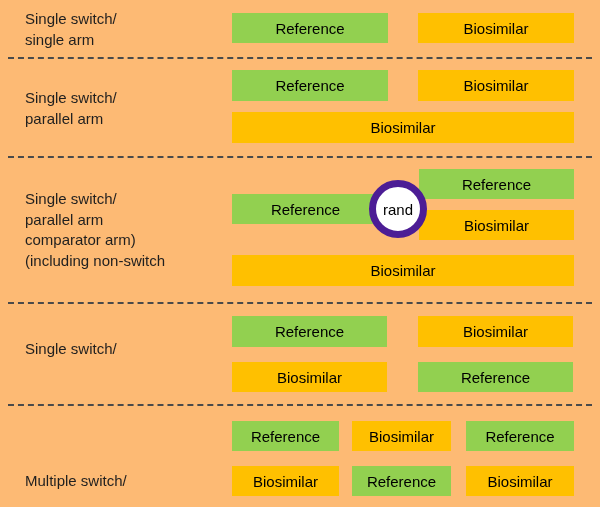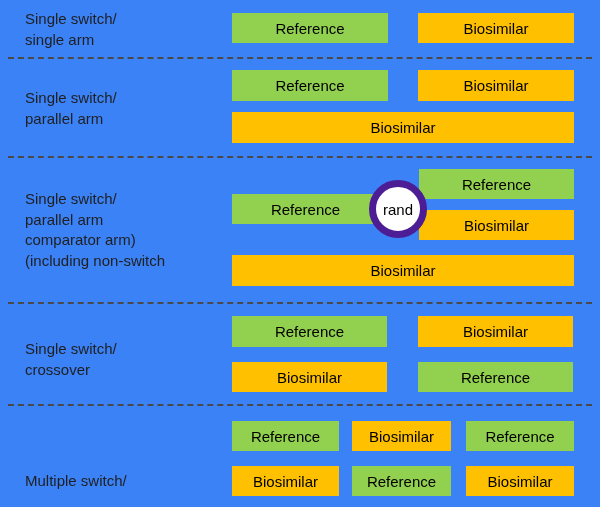--- a/index.html
+++ b/index.html
@@ -1,19 +1,19 @@
 <!DOCTYPE html>
 <html><head>
 <meta charset="utf-8">
 <style>
   html,body{margin:0;padding:0;background:#ffffff;}
   #canvas{
     position:relative;
     width:600px;height:507px;
-    background:#3b82f6;
+    background:#fdba74;
     font-family:"Liberation Sans", sans-serif;
     overflow:hidden;
   }
   .row-label{
     position:absolute;
     left:25px;
     color:#1f1f1f;
     font-size:15px;
     line-height:20.5px;
     white-space:nowrap;
@@ -85,21 +85,20 @@
   <div class="seg ref" style="left:419px;top:169px;width:155px;height:30px;">Reference</div>
   <div class="seg ref" style="left:232px;top:194px;width:147px;height:30px;">Reference</div>
   <div class="seg bio" style="left:419px;top:210px;width:155px;height:30px;">Biosimilar</div>
   <div class="rand-circle">rand</div>
   <div class="seg bio" style="left:232px;top:255px;width:342px;height:31px;">Biosimilar</div>
 
   <div class="sep" style="top:302px;"></div>
 
   <div class="row-label" style="top:339px;">
     <div>Single switch/</div>
-    <div>crossover</div>
   </div>
   <div class="seg ref" style="left:232px;top:316px;width:155px;height:31px;">Reference</div>
   <div class="seg bio" style="left:418px;top:316px;width:155px;height:31px;">Biosimilar</div>
   <div class="seg bio" style="left:232px;top:362px;width:155px;height:30px;">Biosimilar</div>
   <div class="seg ref" style="left:418px;top:362px;width:155px;height:30px;">Reference</div>
 
   <div class="sep" style="top:404px;"></div>
 
   <div class="row-label" style="top:433px;margin-top:38px;">
     <div>Multiple switch/</div>

